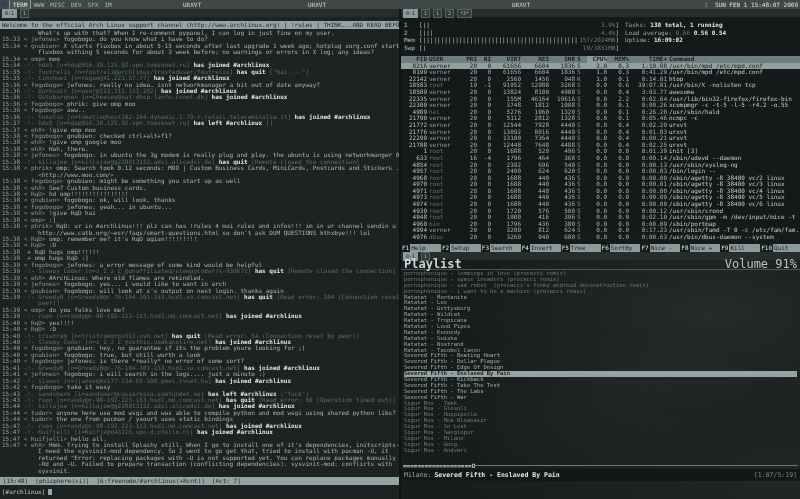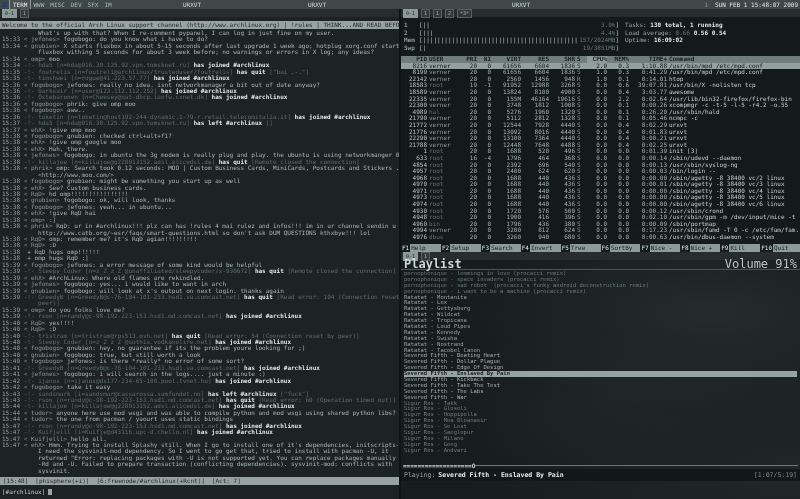--- a/index.html
+++ b/index.html
@@ -330,20 +330,20 @@
           <div class="plitem pl-g">Sigur Ros - Saeglopur</div>
           <div class="plitem pl-g">Sigur Ros - Milano</div>
           <div class="plitem pl-g">Sigur Ros - Gong</div>
           <div class="plitem pl-g">Sigur Ros - Andvari</div>
         </div>
       <div class="progress">
         <span class="pfill">===================O</span>
         <span class="ptrack"></span>
       </div>
       <div class="nowplay">
-        <span>Playing:</span>
+        <span>Milano:</span>
         <span class="np-song">Severed Fifth - Enslaved By Pain</span>
         <span class="np-time">[1:07/5:19]</span>
       </div>
     </div>
 
   </div>
 </div>
 
 </body></html>

